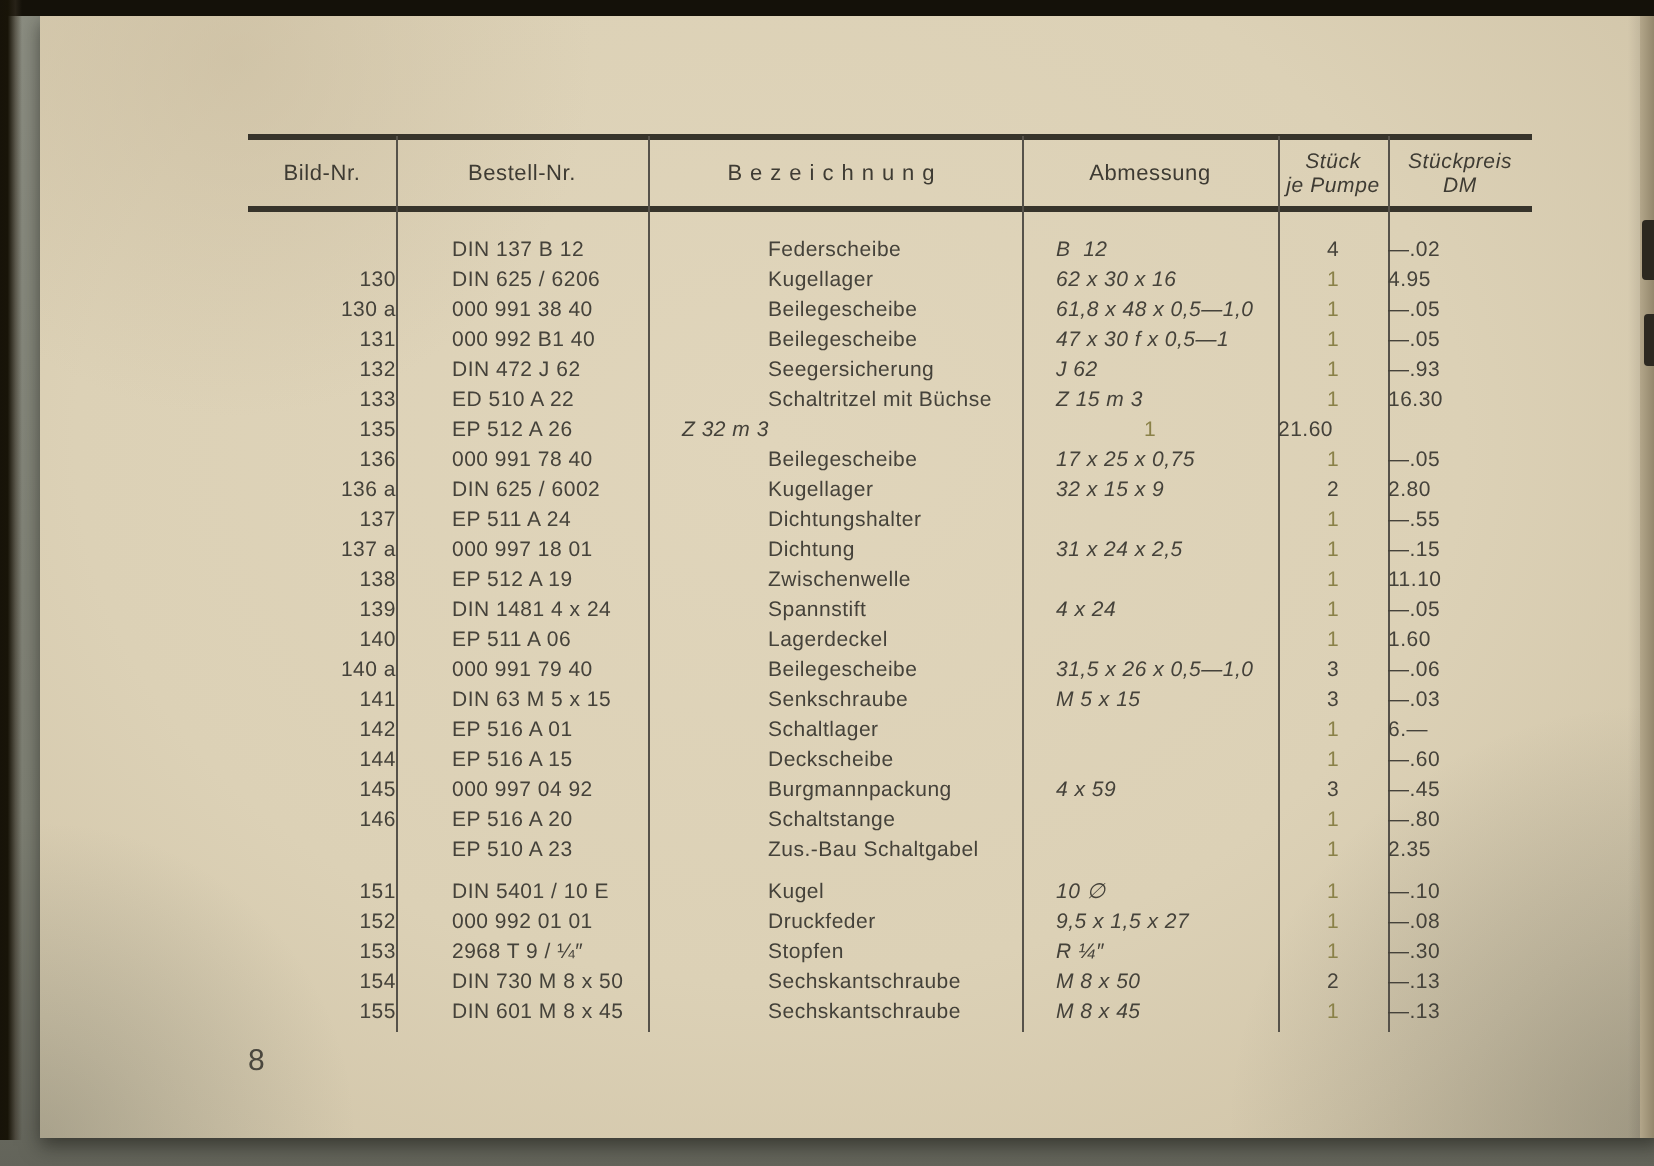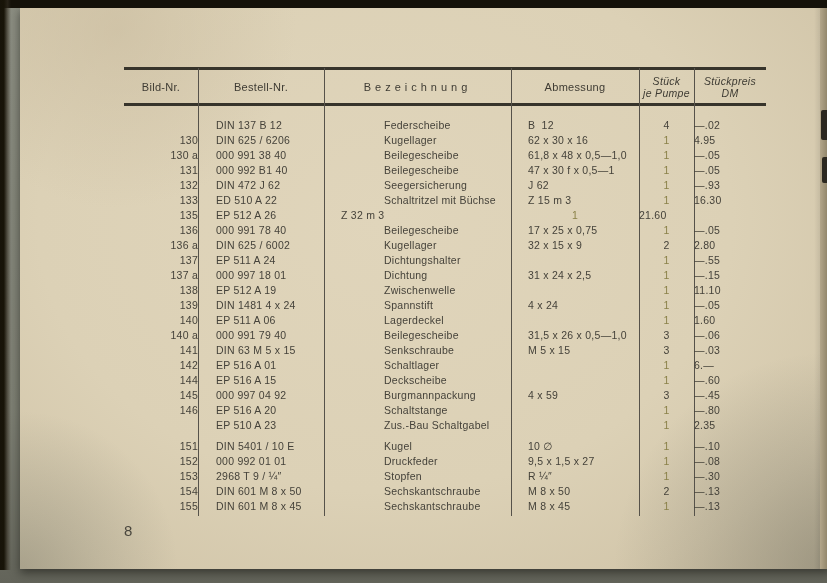--- a/index.html
+++ b/index.html
@@ -68,23 +68,23 @@
 
   .tbody { position:absolute; top:39px; left:0; width:642px; padding-top:12px; }
   .row {
     display:grid; grid-template-columns:74px 126px 187px 128px 55px 72px;
     height:15px; line-height:15px;
     font-size:10.5px; letter-spacing:0.25px; color:#45423a;
     white-space:pre;
   }
   .row.gap { height:21px; line-height:27px; }
   .c-bild { text-align:right; }
-  .c-bestell { padding-left:18px; }
+  .c-bestell { padding-left:18px;margin-left:10px; }
   .c-bez { padding-left:20px;margin-left:40px; }
-  .c-abm { padding-left:17px; }
+  .c-abm { padding-left:17px;font-style:italic; }
   .c-stk { text-align:center; }
   .c-stk.olive { color:#8a8148; }
   .c-preis { text-align:left; padding-right:22px; }
 
   .page-number {
     position:absolute; left:104px; top:515px;
     font-size:15px; color:#4a473e; letter-spacing:0.5px;
   }
 </style>
 </head>
@@ -328,21 +328,21 @@
     <div class="cell c-bild">153</div>
     <div class="cell c-bestell">2968 T 9 / ¼″</div>
     <div class="cell c-bez">Stopfen</div>
     <div class="cell c-abm">R ¼″</div>
     <div class="cell c-stk olive">1</div>
     <div class="cell c-preis">—.30</div>
   </div>
 
   <div class="row">
     <div class="cell c-bild">154</div>
-    <div class="cell c-bestell">DIN 601 M 8 x 50</div>
+    <div class="cell c-bestell">DIN 730 M 8 x 50</div>
     <div class="cell c-bez">Sechskantschraube</div>
     <div class="cell c-abm">M 8 x 50</div>
     <div class="cell c-stk">2</div>
     <div class="cell c-preis">—.13</div>
   </div>
 
   <div class="row">
     <div class="cell c-bild">155</div>
     <div class="cell c-bestell">DIN 601 M 8 x 45</div>
     <div class="cell c-bez">Sechskantschraube</div>

